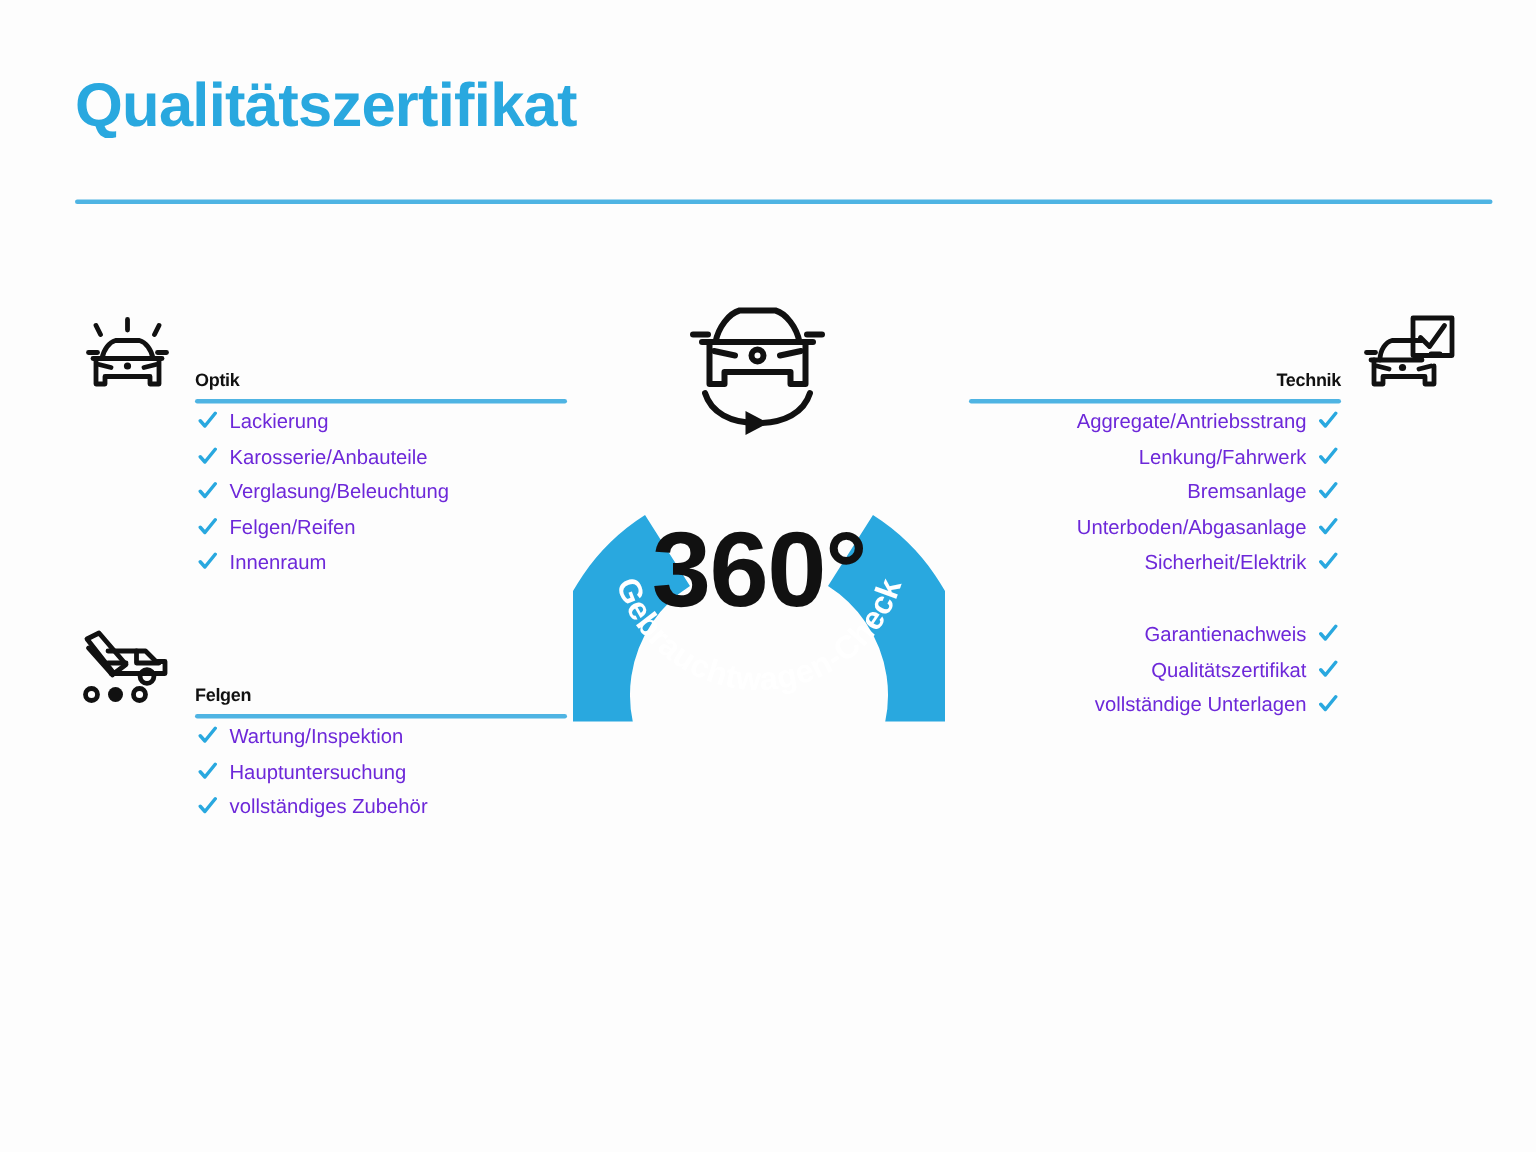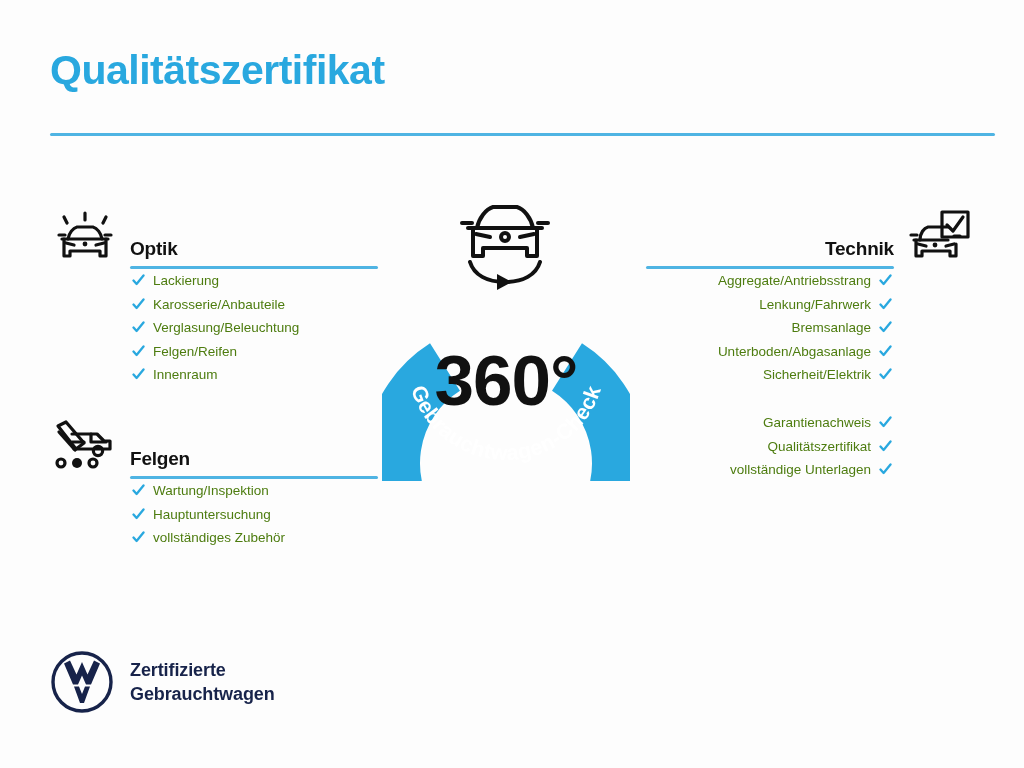--- a/index.html
+++ b/index.html
@@ -60,21 +60,21 @@
     top: 0;
     width: 70px;
     height: 62px;
   }
   .sec-left .sec-icon  { left: 0px; }
   .sec-right .sec-icon { right: 0px; }
 
   .sec-title {
     position: absolute;
     bottom: 14px;
-    font-size: 19px;
+    font-size: 12px;
     font-weight: bold;
     color: #111111;
     letter-spacing: -0.2px;
   }
   .sec-left  .sec-title { left: 80px; }
   .sec-right .sec-title { right: 80px; }
 
   .sec-rule {
     position: absolute;
     bottom: 5px;
@@ -93,21 +93,21 @@
     padding: 0;
   }
   .sec-left .check-list  { margin-left: 82px; }
   .sec-right .check-list { margin-right: 82px; }
 
   .check-item {
     display: flex;
     align-items: center;
     font-size: 13.5px;
     line-height: 1.0;
-    color: #4d7c0f;
+    color: #6d28d9;
     margin-bottom: 10px;
     white-space: nowrap;
   }
   .sec-left .check-item  { justify-content: flex-start; }
   .sec-right .check-item { justify-content: flex-end; }
 
   .check-mark {
     width: 13px;
     height: 13px;
     flex: 0 0 13px;
@@ -432,28 +432,14 @@
         <defs>
           <path id="arcPath" d="M 27 108 A 98 98 0 0 0 225 108"></path>
         </defs>
         <text>
           <textPath href="#arcPath" xlink:href="#arcPath" startOffset="50%" text-anchor="middle">Gebrauchtwagen-Check</textPath>
         </text>
       </svg>
     </span>
   </div>
 
-  <div class="footer">
-    <span class="vw-logo">
-      <svg viewBox="0 0 64 64" width="64" height="64">
-        <circle cx="32" cy="32" r="29" fill="none" stroke="#17234a" stroke-width="3.4"></circle>
-        <path d="M32 12 L37.5 24.5 L44 10.5 L44 10.5
-                 L50 13.5 L41 34.5 L36 34.5 L32 25.5 L28 34.5 L23 34.5 L14 13.5 L20 10.5 L26.5 24.5 Z" fill="#17234a"></path>
-        <path d="M24 36.5 L29 36.5 L32 44 L35 36.5 L40 36.5 L34 53 L30 53 Z" fill="#17234a"></path>
-      </svg>
-    </span>
-    <span class="vw-text">
-      <div>Zertifizierte</div>
-      <div>Gebrauchtwagen</div>
-    </span>
-  </div>
 
 </div>
 
 </body></html>

